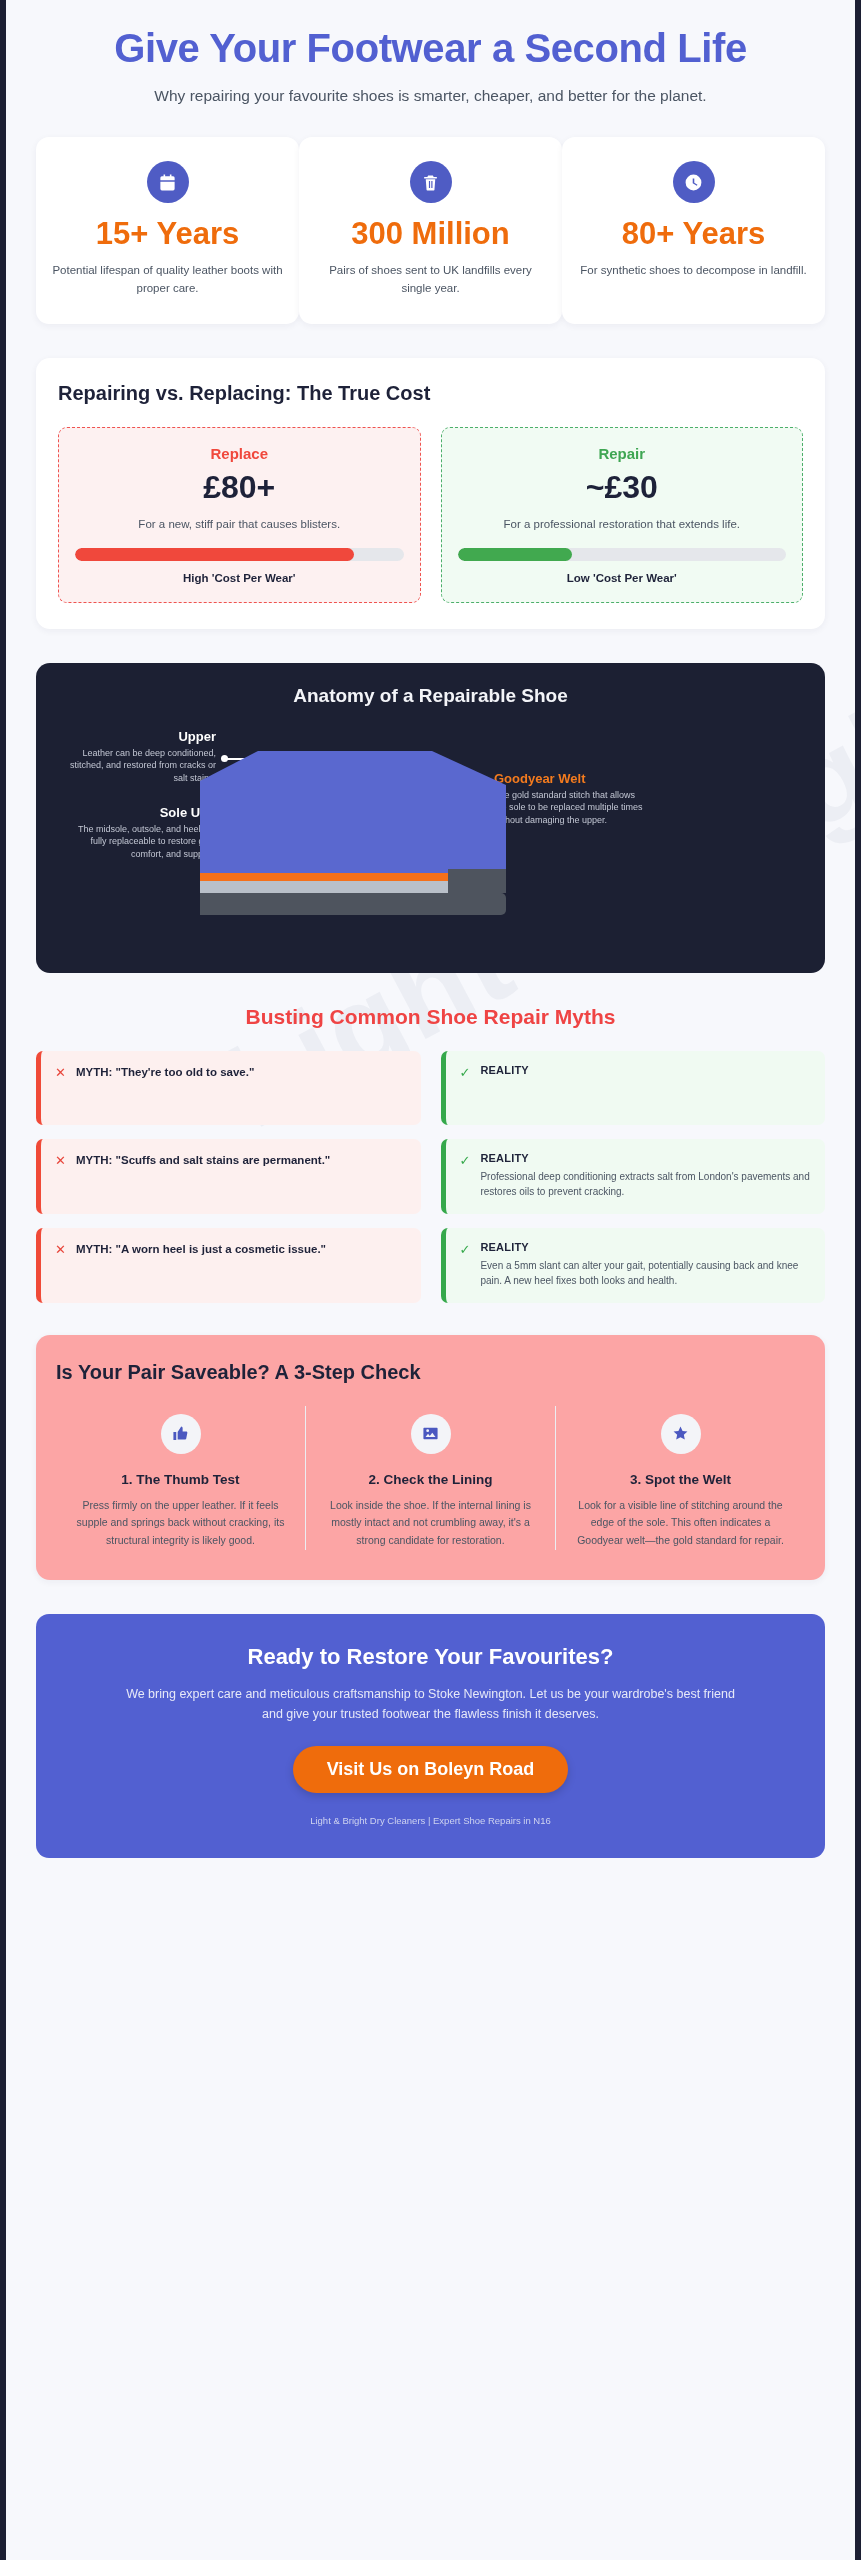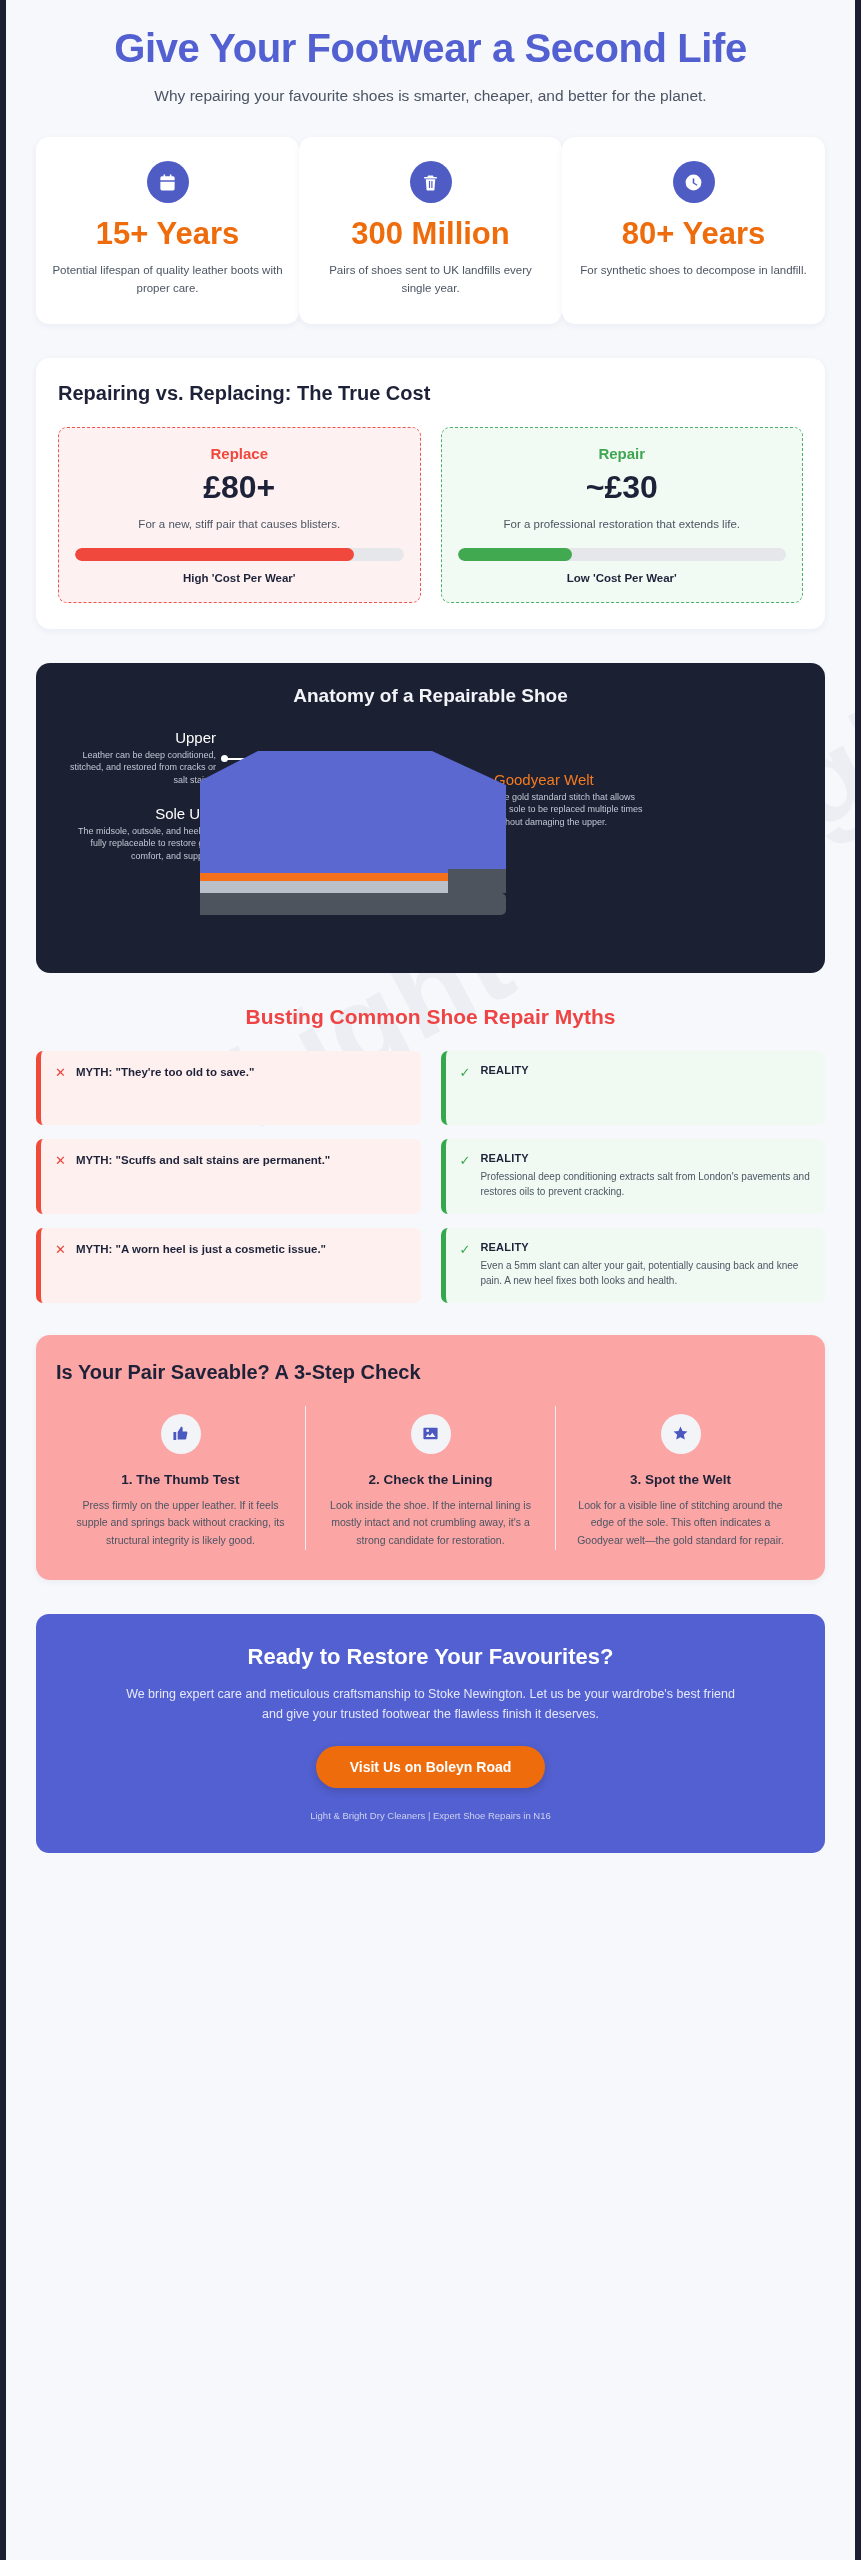--- a/index.html
+++ b/index.html
@@ -169,22 +169,22 @@
     color: #f3f4f8;
     text-align: center;
     margin-bottom: 20px;
   }
   .anatomy-stage {
     position: relative;
     height: 220px;
   }
   .anno { position: absolute; }
   .anno-title {
-    font-size: 15px;
-    font-weight: 400;
+    font-size: 13px;
+    font-weight: 700;
     margin-bottom: 3px;
   }
   .anno-body {
     font-size: 9px;
     line-height: 1.42;
     color: #c3c7d4;
   }
   .anno.left { text-align: right; width: 152px; }
   .anno.left .anno-title { color: #ffffff; }
   .anno.right { text-align: left; width: 150px; }
@@ -314,21 +314,21 @@
     font-size: 12.5px;
     line-height: 1.62;
     color: #e7e9f8;
     max-width: 620px;
     margin: 0 auto 22px auto;
   }
   .cta-button {
     display: inline-block;
     background: #ef6c0c;
     color: #ffffff;
-    font-size: 14px;
+    font-size: 18px;
     font-weight: 700;
     padding: 13px 34px;
     border-radius: 24px;
     border: none;
     cursor: pointer;
     font-family: "Liberation Sans", sans-serif;
     box-shadow: 0 3px 8px rgba(0,0,0,0.17);
   }
   .cta-footer {
     margin-top: 22px;

